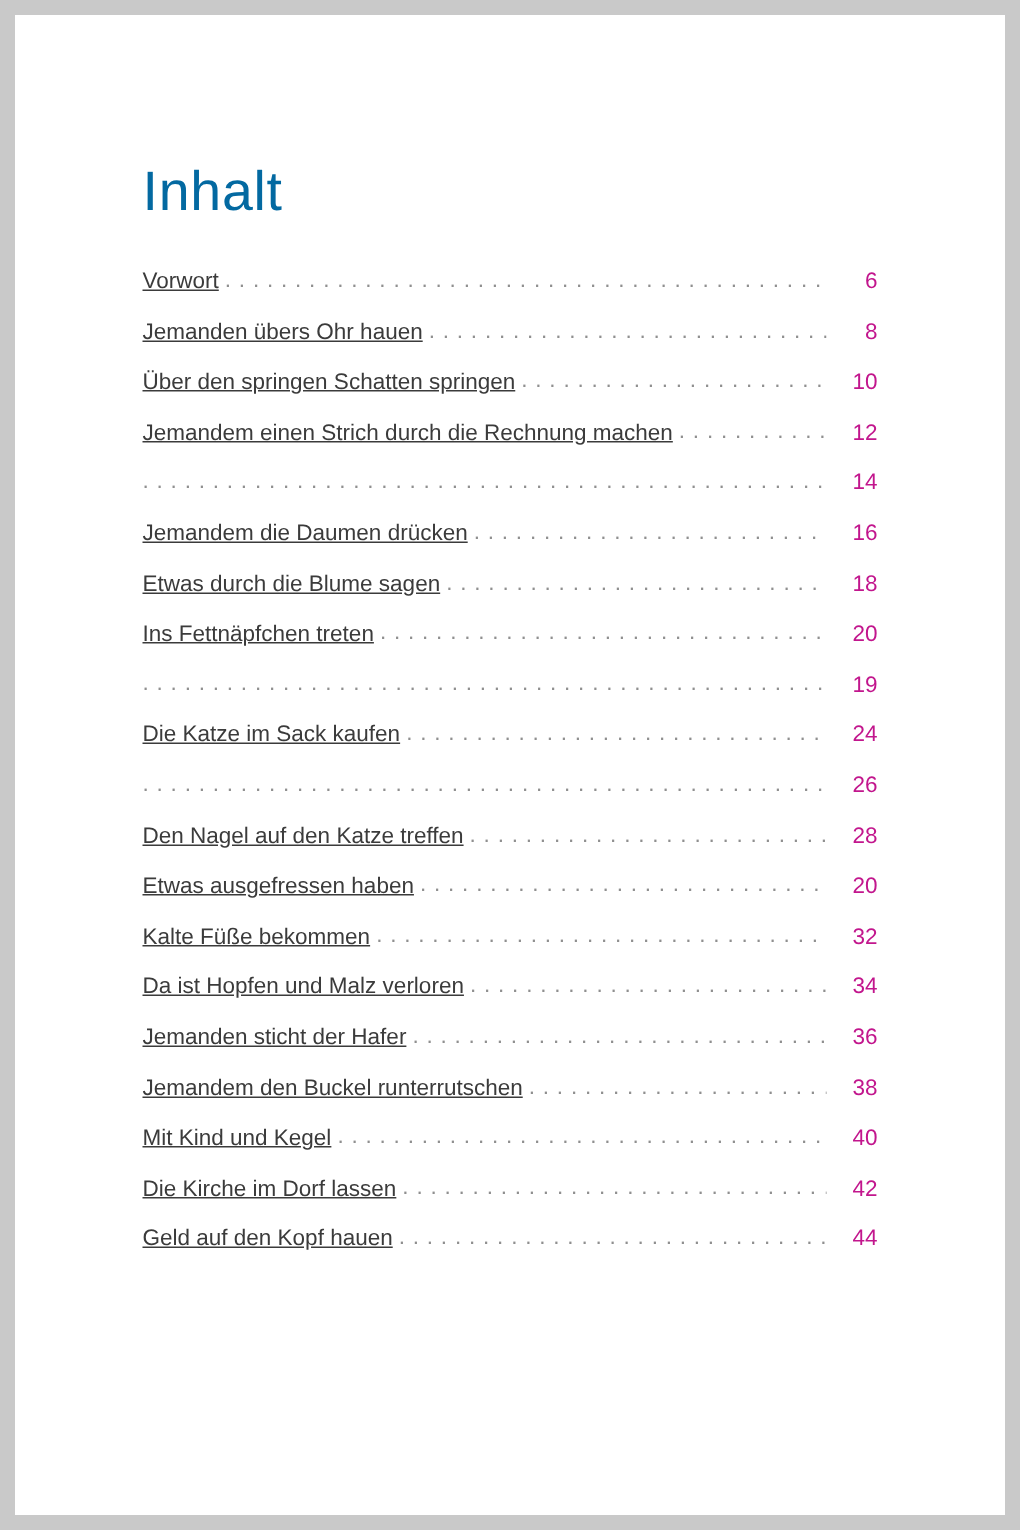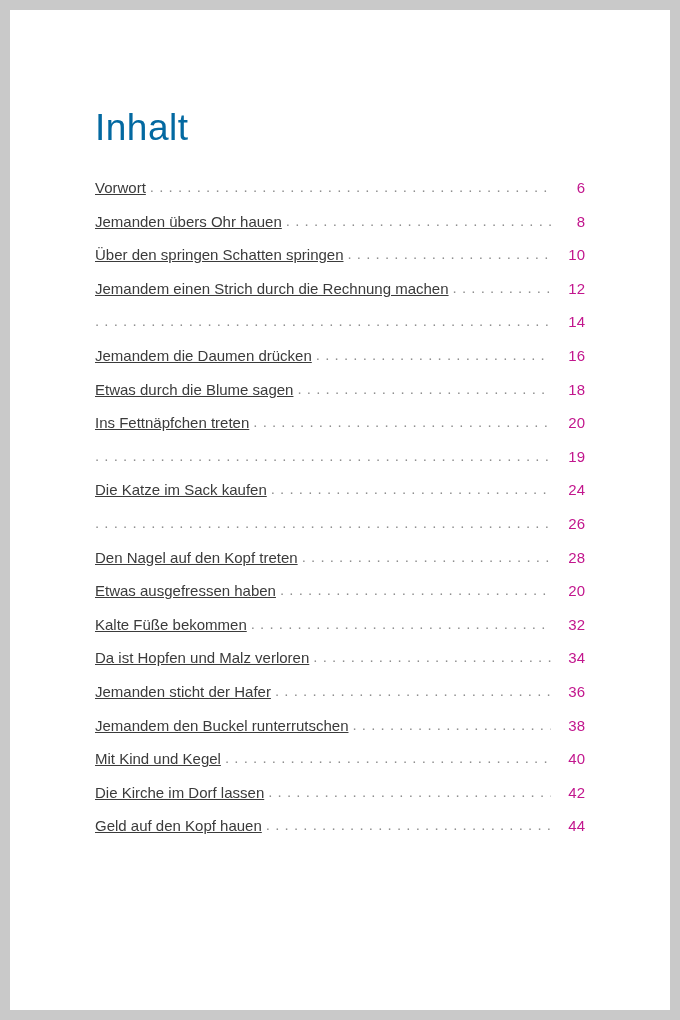--- a/index.html
+++ b/index.html
@@ -123,21 +123,21 @@
       <div class="toc-entry">
         <span class="toc-label">Die Katze im Sack kaufen</span>
         <span class="toc-dots">...........................................................................</span>
         <span class="toc-page">24</span>
       </div>
       <div class="toc-entry">
         <span class="toc-dots">...........................................................................</span>
         <span class="toc-page">26</span>
       </div>
       <div class="toc-entry">
-        <span class="toc-label">Den Nagel auf den Kopf treten</span>
+        <span class="toc-label">Den Nagel auf den Katze treffen</span>
         <span class="toc-dots">...........................................................................</span>
         <span class="toc-page">28</span>
       </div>
       <div class="toc-entry">
         <span class="toc-label">Etwas ausgefressen haben</span>
         <span class="toc-dots">...........................................................................</span>
         <span class="toc-page">20</span>
       </div>
       <div class="toc-entry">
         <span class="toc-label">Kalte Füße bekommen</span>

